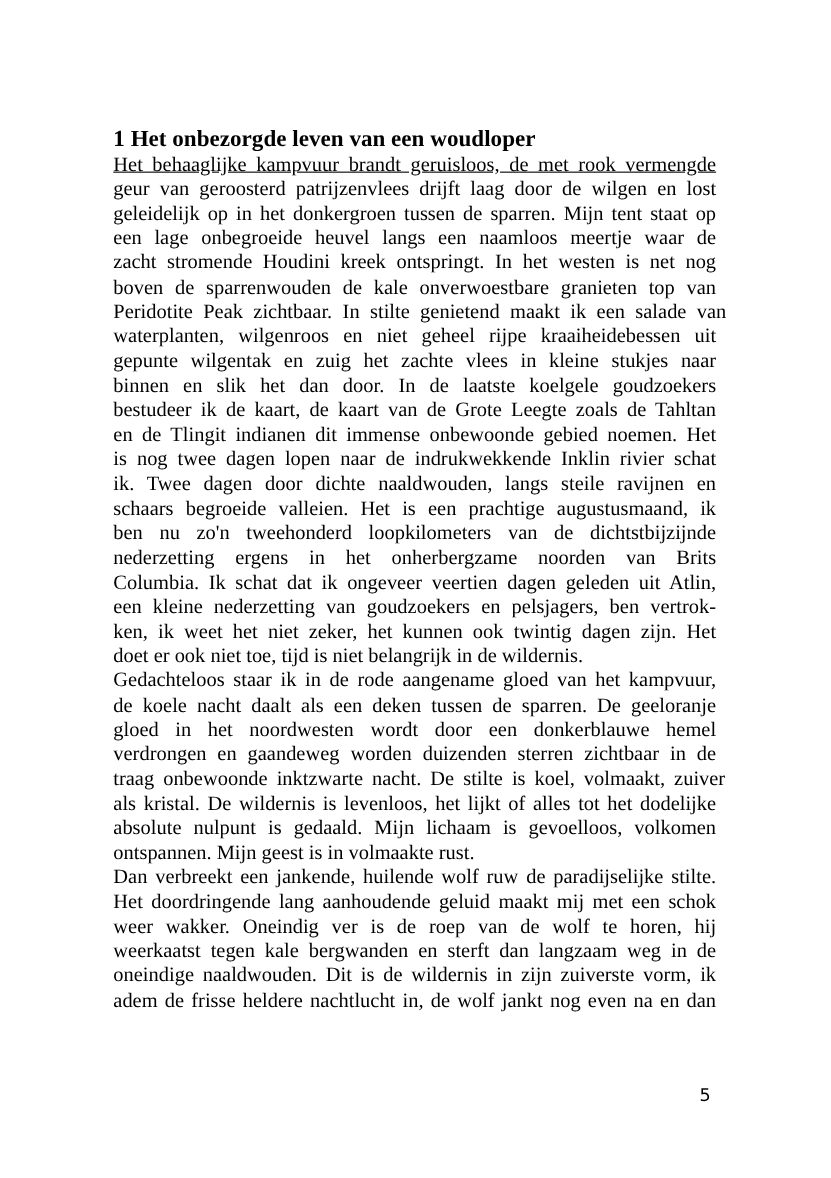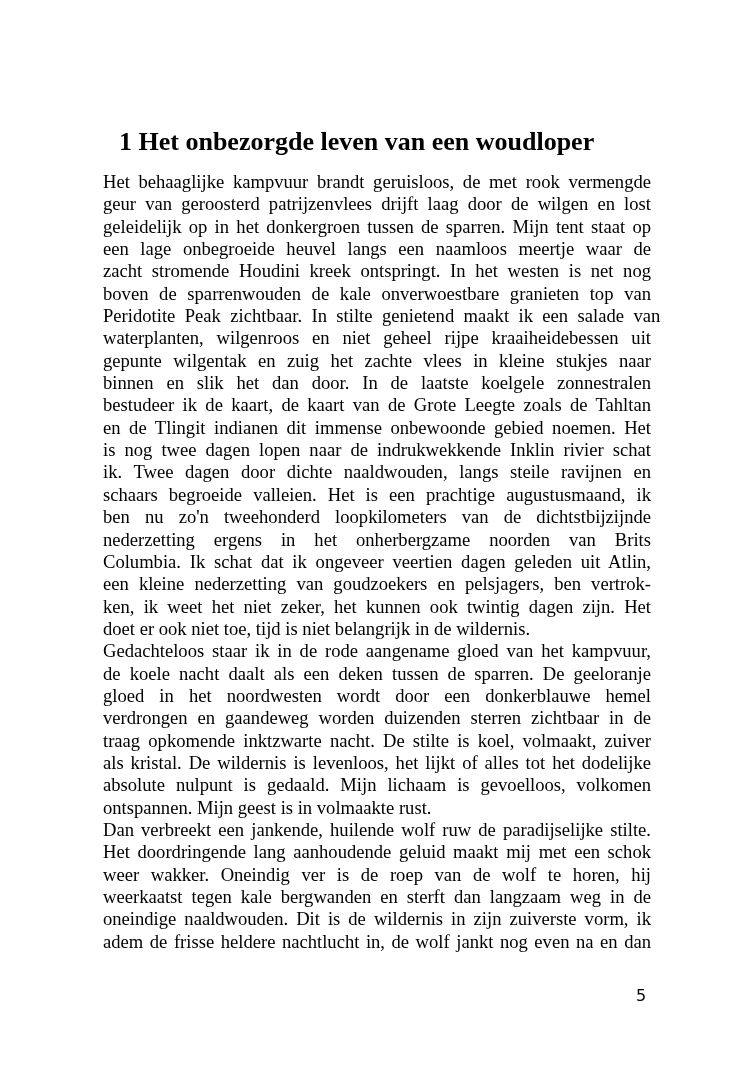--- a/index.html
+++ b/index.html
@@ -4,68 +4,68 @@
 <style>
   html, body { margin: 0; padding: 0; background: #ffffff; }
   body { width: 755px; height: 1071px; position: relative; overflow: hidden; }
   .page { position: absolute; left: 0; top: 0; width: 755px; height: 1071px; background: #ffffff; }
   .content {
     position: absolute; left: 103px; top: 113px; width: 548px;
     font-family: "Liberation Serif", "DejaVu Serif", serif;
     color: #000000;
   }
   .heading {
-    font-weight: bold; font-size: 26px; line-height: 26px;
-    margin: 16px; padding: 0; white-space: nowrap;
+    font-weight: bold; font-size: 21px; line-height: 26px;
+    margin: 0; padding: 0; white-space: nowrap;
   }
   .line {
     font-size: 18.6px; line-height: 22.35px; height: 22.35px;
     white-space: nowrap; text-align: justify; text-align-last: justify;
     overflow: visible;
   }
   .line.last { text-align-last: left; }
   .page-number {
     position: absolute; left: 636px; top: 986px;
     font-family: "DejaVu Sans", "Liberation Sans", sans-serif;
     font-size: 16px; color: #000000;
   }
 </style>
 </head>
 <body>
 
 <div class="page">
   <div class="content">
     <h1 class="heading">1 Het onbezorgde leven van een woudloper</h1>
     <div id="body-lines">
-        <div class="line" style="white-space: nowrap; display: block; width: auto; word-spacing: 4.02148px; text-align: center; text-align-last: left;">Het behaaglijke kampvuur brandt geruisloos, de met rook vermengde</div>
+        <div class="line" style="white-space: nowrap; display: block; width: auto; word-spacing: 4.02148px; text-align: center; text-align-last: left; text-decoration: underline;">Het behaaglijke kampvuur brandt geruisloos, de met rook vermengde</div>
         <div class="line" style="white-space: nowrap; display: block; width: auto; word-spacing: 4.50938px; text-align: left; text-align-last: left;">geur van geroosterd patrijzenvlees drijft laag door de wilgen en lost</div>
         <div class="line" style="white-space: nowrap; display: block; width: auto; word-spacing: 2.62358px; text-align: left; text-align-last: left;">geleidelijk op in het donkergroen tussen de sparren. Mijn tent staat op</div>
         <div class="line" style="white-space: nowrap; display: block; width: auto; word-spacing: 6.90972px; text-align: left; text-align-last: left;">een lage onbegroeide heuvel langs een naamloos meertje waar de</div>
         <div class="line" style="white-space: nowrap; display: block; width: auto; word-spacing: 4.96875px; text-align: left; text-align-last: left;">zacht stromende Houdini kreek ontspringt. In het westen is net nog</div>
         <div class="line" style="white-space: nowrap; display: block; width: auto; word-spacing: 6.02734px; text-align: center; text-align-last: left;">boven de sparrenwouden de kale onverwoestbare granieten top van</div>
         <div class="line" style="white-space: nowrap; display: block; width: auto; word-spacing: 4.77031px; text-align: left; text-align-last: left;">Peridotite Peak zichtbaar. In stilte genietend maakt ik een salade van</div>
         <div class="line" style="white-space: nowrap; display: block; width: auto; word-spacing: 8.21652px; text-align: left; text-align-last: left;">waterplanten, wilgenroos en niet geheel rijpe kraaiheidebessen uit</div>
         <div class="line" style="white-space: nowrap; display: block; width: auto; word-spacing: 6.78281px; text-align: left; text-align-last: left;">gepunte wilgentak en zuig het zachte vlees in kleine stukjes naar</div>
-        <div class="line" style="white-space: nowrap; display: block; width: auto; word-spacing: 8.175px; text-align: left; text-align-last: left;">binnen en slik het dan door. In de laatste koelgele zonnestralen</div>
+        <div class="line" style="white-space: nowrap; display: block; width: auto; word-spacing: 8.175px; text-align: left; text-align-last: left;">binnen en slik het dan door. In de laatste koelgele goudzoekers</div>
         <div class="line" style="white-space: nowrap; display: block; width: auto; word-spacing: 3.6849px; text-align: left; text-align-last: left;">bestudeer ik de kaart, de kaart van de Grote Leegte zoals de Tahltan</div>
         <div class="line" style="white-space: nowrap; display: block; width: auto; word-spacing: 3.89583px; text-align: left; text-align-last: left;">en de Tlingit indianen dit immense onbewoonde gebied noemen. Het</div>
         <div class="line" style="white-space: nowrap; display: block; width: auto; word-spacing: 4.40625px; text-align: left; text-align-last: left;">is nog twee dagen lopen naar de indrukwekkende Inklin rivier schat</div>
         <div class="line" style="white-space: nowrap; display: block; width: auto; word-spacing: 6.97049px; text-align: left; text-align-last: left;">ik. Twee dagen door dichte naaldwouden, langs steile ravijnen en</div>
         <div class="line" style="white-space: nowrap; display: block; width: auto; word-spacing: 6.41406px; text-align: left; text-align-last: left;">schaars begroeide valleien. Het is een prachtige augustusmaand, ik</div>
         <div class="line" style="white-space: nowrap; display: block; width: auto; word-spacing: 10.4576px; text-align: left; text-align-last: left;">ben nu zo'n tweehonderd loopkilometers van de dichtstbijzijnde</div>
         <div class="line" style="white-space: nowrap; display: block; width: auto; word-spacing: 14.2857px; text-align: left; text-align-last: left;">nederzetting ergens in het onherbergzame noorden van Brits</div>
         <div class="line" style="white-space: nowrap; display: block; width: auto; word-spacing: 4.09531px; text-align: left; text-align-last: left;">Columbia. Ik schat dat ik ongeveer veertien dagen geleden uit Atlin,</div>
         <div class="line" style="white-space: nowrap; display: block; width: auto; word-spacing: 5.44922px; text-align: left; text-align-last: left;">een kleine nederzetting van goudzoekers en pelsjagers, ben vertrok-</div>
         <div class="line" style="white-space: nowrap; display: block; width: auto; word-spacing: 4.55078px; text-align: left; text-align-last: left;">ken, ik weet het niet zeker, het kunnen ook twintig dagen zijn. Het</div>
         <div class="line last">doet er ook niet toe, tijd is niet belangrijk in de wildernis.</div>
         <div class="line" style="white-space: nowrap; display: block; width: auto; word-spacing: 3.19219px; text-align: left; text-align-last: left;">Gedachteloos staar ik in de rode aangename gloed van het kampvuur,</div>
         <div class="line" style="white-space: nowrap; display: block; width: auto; word-spacing: 4.48011px; text-align: left; text-align-last: left;">de koele nacht daalt als een deken tussen de sparren. De geeloranje</div>
         <div class="line" style="white-space: nowrap; display: block; width: auto; word-spacing: 10.4102px; text-align: left; text-align-last: left;">gloed in het noordwesten wordt door een donkerblauwe hemel</div>
         <div class="line" style="white-space: nowrap; display: block; width: auto; word-spacing: 5.25781px; text-align: left; text-align-last: left;">verdrongen en gaandeweg worden duizenden sterren zichtbaar in de</div>
-        <div class="line" style="white-space: nowrap; display: block; width: auto; word-spacing: 3.5191px; text-align: left; text-align-last: left;">traag opkomende inktzwarte nacht. De stilte is koel, volmaakt, zuiver</div>
+        <div class="line" style="white-space: nowrap; display: block; width: auto; word-spacing: 3.5191px; text-align: left; text-align-last: left;">traag onbewoonde inktzwarte nacht. De stilte is koel, volmaakt, zuiver</div>
         <div class="line" style="white-space: nowrap; display: block; width: auto; word-spacing: 2.28906px; text-align: center; text-align-last: left;">als kristal. De wildernis is levenloos, het lijkt of alles tot het dodelijke</div>
         <div class="line" style="white-space: nowrap; display: block; width: auto; word-spacing: 6.27148px; text-align: left; text-align-last: left;">absolute nulpunt is gedaald. Mijn lichaam is gevoelloos, volkomen</div>
         <div class="line last">ontspannen. Mijn geest is in volmaakte rust.</div>
         <div class="line" style="white-space: nowrap; display: block; width: auto; word-spacing: 2.43229px; text-align: left; text-align-last: left;">Dan verbreekt een jankende, huilende wolf ruw de paradijselijke stilte.</div>
         <div class="line" style="white-space: nowrap; display: block; width: auto; word-spacing: 3.00174px; text-align: left; text-align-last: left;">Het doordringende lang aanhoudende geluid maakt mij met een schok</div>
         <div class="line" style="white-space: nowrap; display: block; width: auto; word-spacing: 6.94141px; text-align: left; text-align-last: left;">weer wakker. Oneindig ver is de roep van de wolf te horen, hij</div>
         <div class="line" style="white-space: nowrap; display: block; width: auto; word-spacing: 4.34219px; text-align: left; text-align-last: left;">weerkaatst tegen kale bergwanden en sterft dan langzaam weg in de</div>
         <div class="line" style="white-space: nowrap; display: block; width: auto; word-spacing: 3.36719px; text-align: left; text-align-last: left;">oneindige naaldwouden. Dit is de wildernis in zijn zuiverste vorm, ik</div>
         <div class="line" style="white-space: nowrap; display: block; width: auto; word-spacing: 1.88221px; text-align: left; text-align-last: left;">adem de frisse heldere nachtlucht in, de wolf jankt nog even na en dan</div>
       </div>

